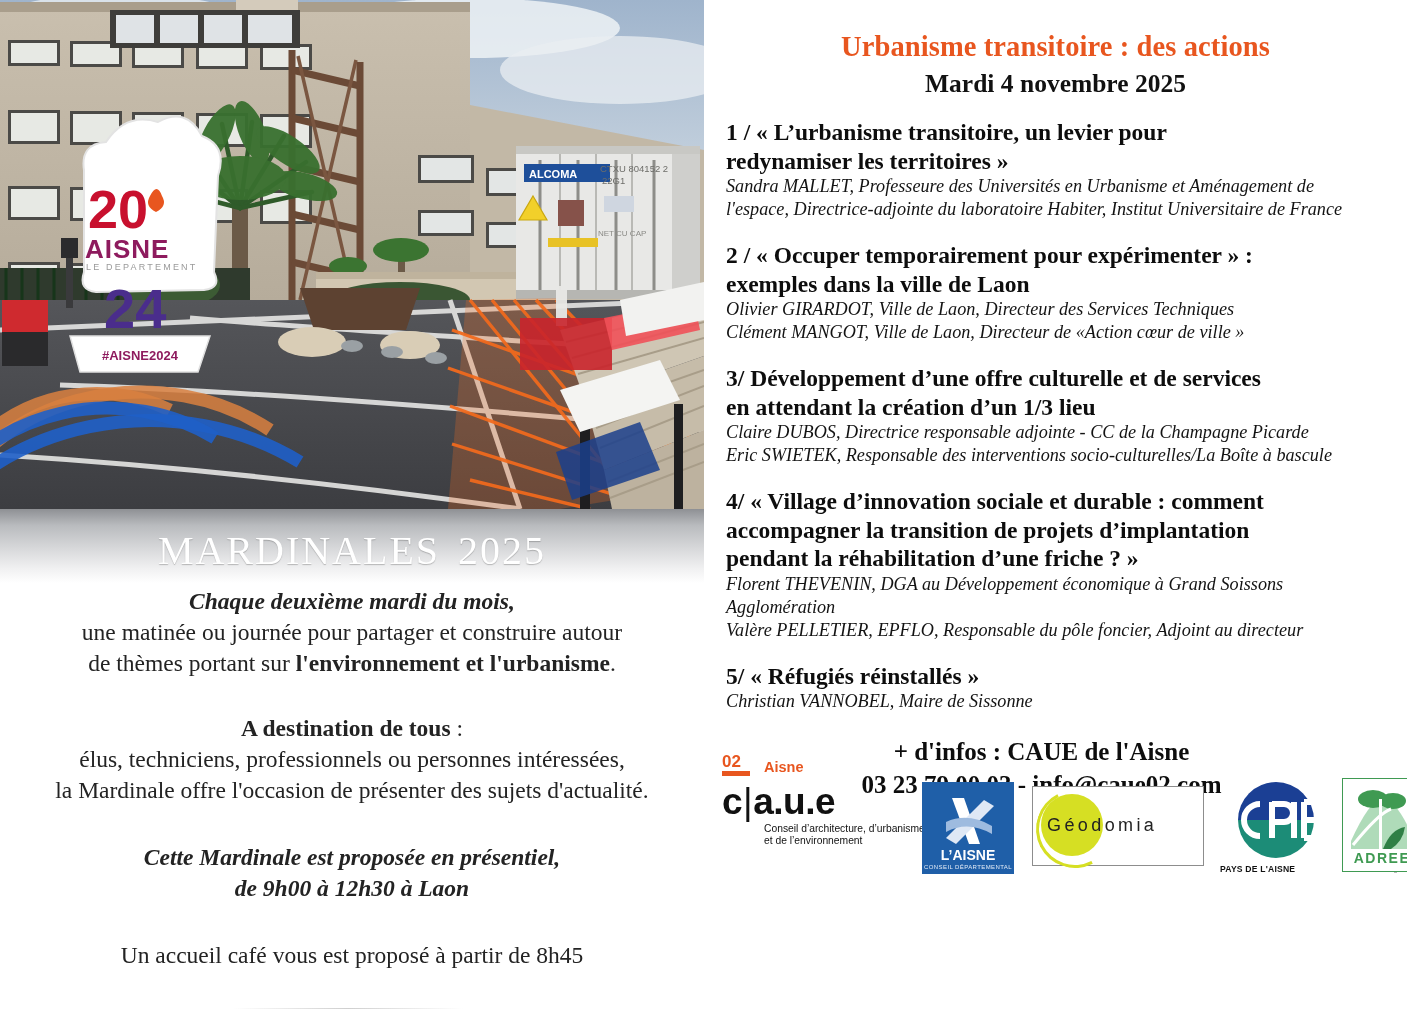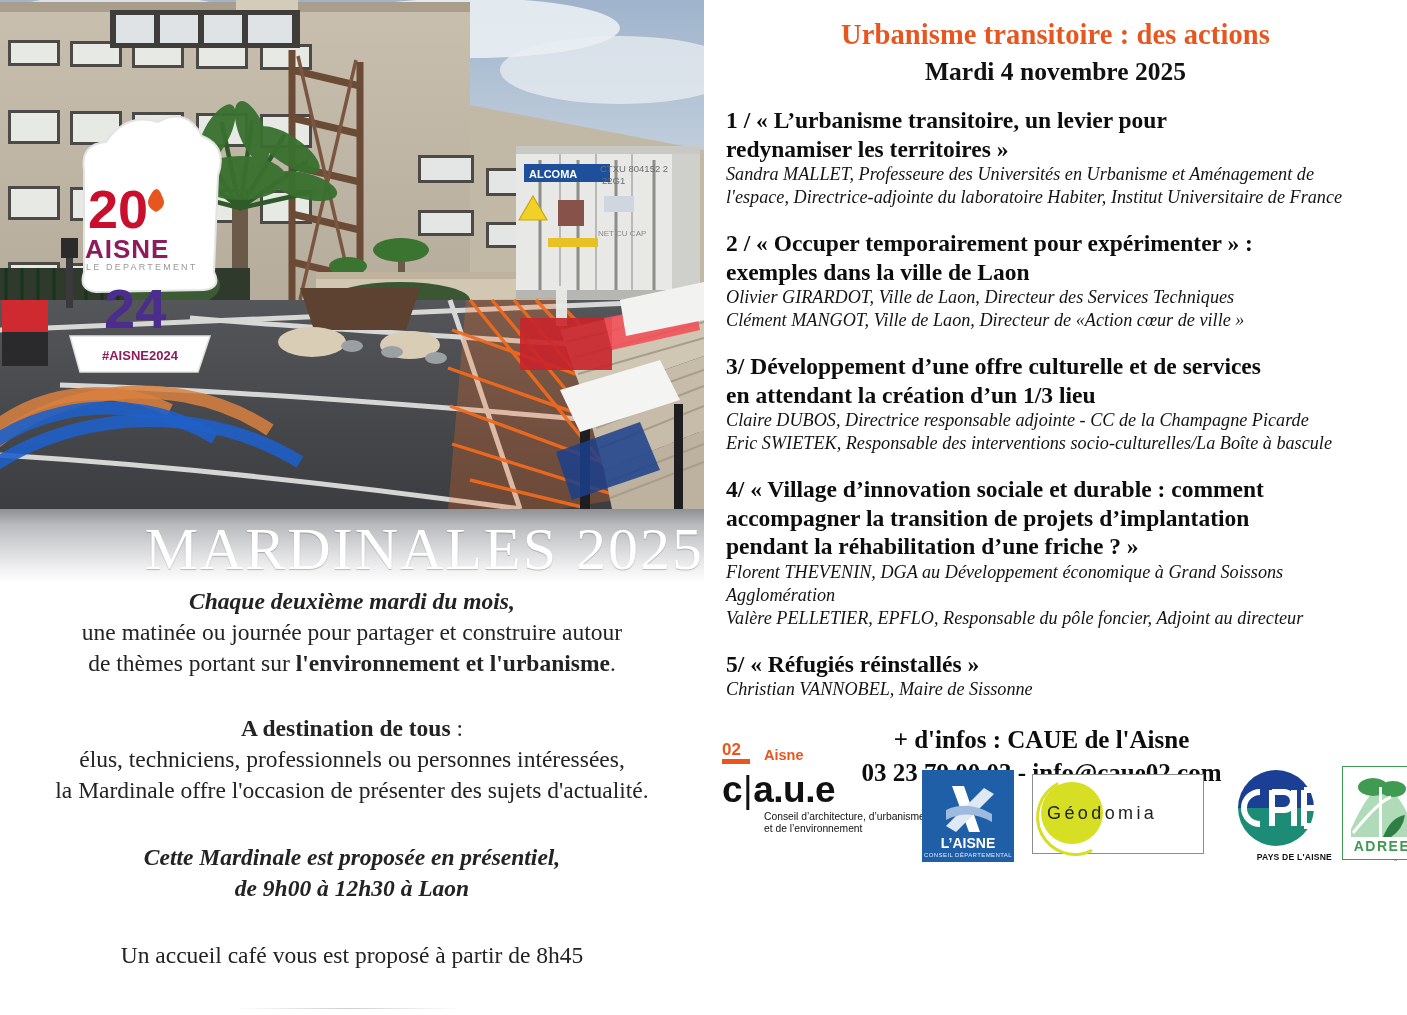--- a/index.html
+++ b/index.html
@@ -17,45 +17,45 @@
   
   .photo{position:absolute;left:0;top:0;width:704px;height:509px;overflow:hidden;background:#6d7178;}
   .photo svg{display:block;width:704px;height:509px;}
 
   
   .banner{
     position:absolute;left:0;top:509px;width:704px;height:74px;
     background:linear-gradient(to bottom,#8e9094 0%, #b9bbbe 22%, #d6d7d9 52%, #f0f0f1 80%, #ffffff 100%);
   }
   .banner-title{
-    position:absolute;left:0;top:6px;width:704px;
-    text-align:right;
+    position:absolute;left:0;top:18px;width:704px;
+    text-align:center;
     font-family:"Liberation Serif", serif;
-    font-size:60px;letter-spacing:2px;
+    font-size:40px;letter-spacing:2px;
     font-weight:400;
     color:#ffffff;
     text-shadow:0 1px 1px rgba(80,80,80,.35);
   }
   .banner-title .gap{display:inline-block;width:18px;}
 
   
   .left-body{position:absolute;left:0;top:586px;width:704px;text-align:center;color:#1a1a1a;}
   .p-block{margin:0 0 0 0;}
   .ln{font-size:23.5px;line-height:31px;color:#232323;}
   .ln.b{font-weight:bold;font-style:italic;}
   .spacer-md{height:34px;}
   .spacer-lg{height:36px;}
 
   .hairline{
     position:absolute;left:233px;top:1008px;width:230px;height:1px;
     background:linear-gradient(to right,rgba(255,255,255,0),#cfcfcf,rgba(255,255,255,0));
   }
 
   
-  .right-col{position:absolute;left:704px;top:0;width:703px;height:880px;background:#fff;}
+  .right-col{position:absolute;left:704px;top:12px;width:703px;height:880px;background:#fff;}
 
   .head-wrap{padding-top:16px;text-align:center;}
   .head-orange{
     color:#E8561F;font-weight:bold;font-size:28.5px;line-height:37px;
     font-family:"Liberation Serif", serif;letter-spacing:.1px;
   }
   .head-date{
     color:#111;font-weight:bold;font-size:25.5px;line-height:34px;margin-top:2px;
     font-family:"Liberation Serif", serif;
   }
@@ -115,21 +115,21 @@
     transform:rotate(18deg);
   }
   .geo-text{
     position:absolute;left:14px;top:28px;width:150px;
     font-family:"Liberation Sans",sans-serif;font-size:18px;letter-spacing:3.4px;color:#222;
   }
 
   
   .cpie{left:516px;bottom:12px;width:112px;height:94px;}
   .cpie-sub{
-    position:absolute;left:0;bottom:0;width:112px;text-align:right;
+    position:absolute;left:0;bottom:0;width:112px;text-align:left;
     font-family:"Liberation Sans",sans-serif;font-weight:bold;font-size:8.6px;color:#111;letter-spacing:.2px;
   }
 
   
   .adree{left:638px;bottom:14px;width:82px;height:92px;border:1.5px solid #3F9A52;background:#fff;}
 
   .tiny-mark{position:absolute;right:10px;top:854px;width:3px;height:7px;background:#b9b9b9;}
 </style>
 </head>
 <body>

